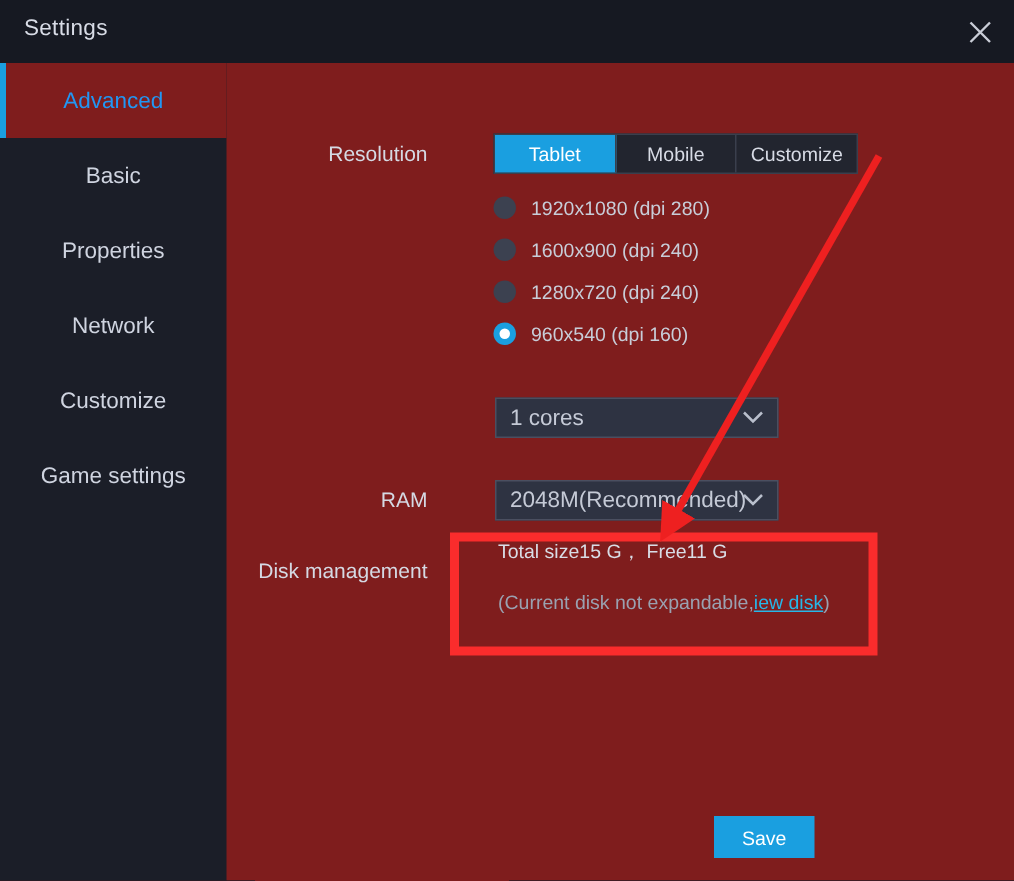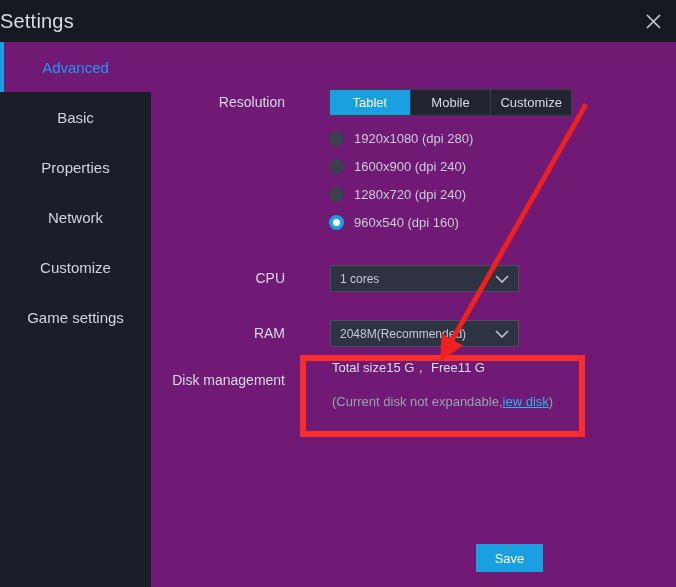--- a/index.html
+++ b/index.html
@@ -15,22 +15,22 @@
     background: #1b1e28;
   }
 
   
   #titlebar {
     position: absolute; left: 0; top: 0;
     width: 676px; height: 42px;
     background: #161922;
   }
   #title-text {
-    position: absolute; left: 0; top: 10px;
-    font-size: 20px; color: #d8dce6;
+    position: absolute; left: 16px; top: 10px;
+    font-size: 15px; color: #d8dce6;
     letter-spacing: .2px;
   }
   #close-btn {
     position: absolute; right: 0; top: 0;
     width: 46px; height: 42px;
     display: flex; align-items: center; justify-content: center;
     cursor: pointer;
   }
   #close-btn svg { display: block; }
 
@@ -41,34 +41,34 @@
     background: #1b1e28;
   }
   .side-item {
     position: relative;
     height: 50px;
     display: flex; align-items: center; justify-content: center;
     font-size: 15px; color: #cfd4e0;
     cursor: pointer;
   }
   .side-item.active {
-    background: #701a75;
+    background: #7f1d1d;
     color: #2196f3;
   }
   .side-item.active .accent {
     position: absolute; left: 0; top: 0;
     width: 4px; height: 50px;
     background: #1a9fe0;
   }
 
   
   #main {
     position: absolute; left: 151px; top: 42px;
     width: 525px; height: 545px;
-    background: #701a75;
+    background: #7f1d1d;
   }
 
   .row-label {
     position: absolute;
     text-align: right;
     font-size: 14px;
     color: #d5d9e3;
     white-space: nowrap;
   }
 
@@ -119,21 +119,21 @@
   .dropdown {
     position: absolute; left: 179px;
     width: 189px; height: 27px;
     background: #2e3342;
     border: 1px solid #4a4f60;
     display: flex; align-items: center;
     cursor: pointer;
   }
   .dropdown .dd-value {
     margin-left: 9px;
-    font-size: 12px; color: #c5cad6;
+    font-size: 15px; color: #c5cad6;
     white-space: nowrap;
   }
   .dropdown .dd-arrow {
     position: absolute; right: 9px; top: 50%;
     transform: translateY(-50%);
     display: block;
   }
 
   
   #disk-box {
@@ -245,21 +245,20 @@
     </div>
     <div class="radio-row" style="top:145px;">
       <span class="radio-dot"></span>
       <span class="radio-label">1280x720  (dpi 240)</span>
     </div>
     <div class="radio-row checked" style="top:173px;">
       <span class="radio-dot"></span>
       <span class="radio-label">960x540  (dpi 160)</span>
     </div>
 
-    <div class="row-label" style="left:0; top:228px; width:134px;">CPU</div>
     <div class="dropdown" style="top:223px;">
       <span class="dd-value">1 cores</span>
       <span class="dd-arrow">
         <svg width="14" height="9" viewBox="0 0 14 9" aria-hidden="true">
           <path d="M1 1 L7 7 L13 1" stroke="#b9bfcc" stroke-width="1.7" fill="none"></path>
         </svg>
       </span>
     </div>
 
     <div class="row-label" style="left:0; top:283px; width:134px;">RAM</div>

